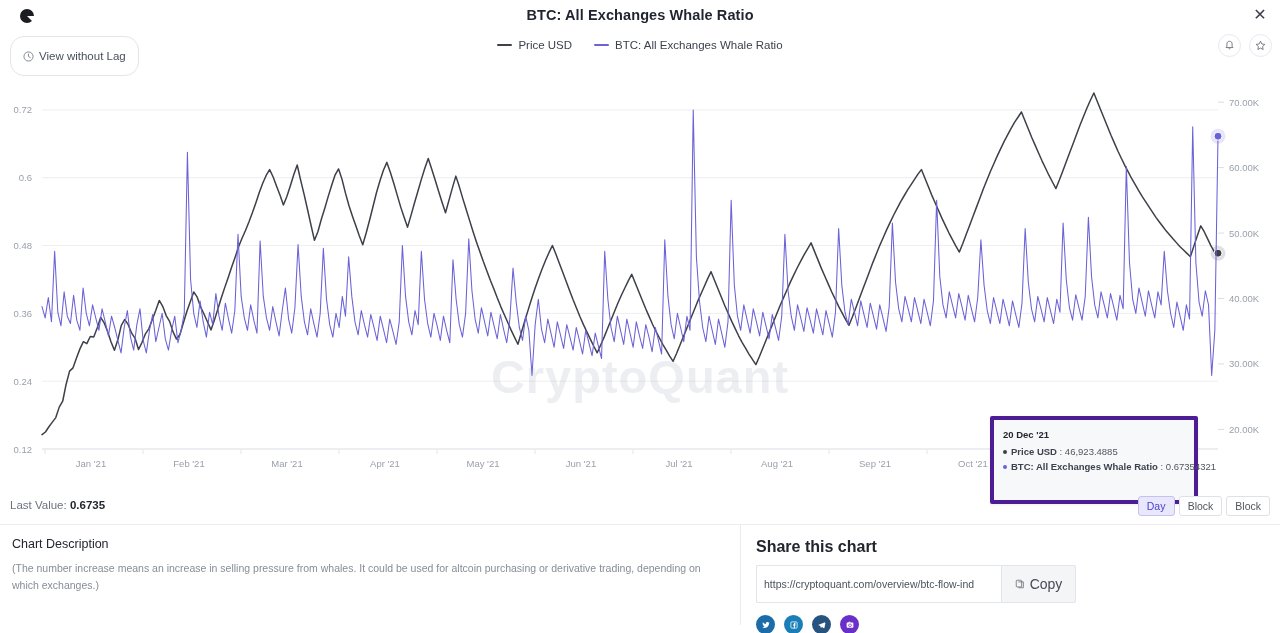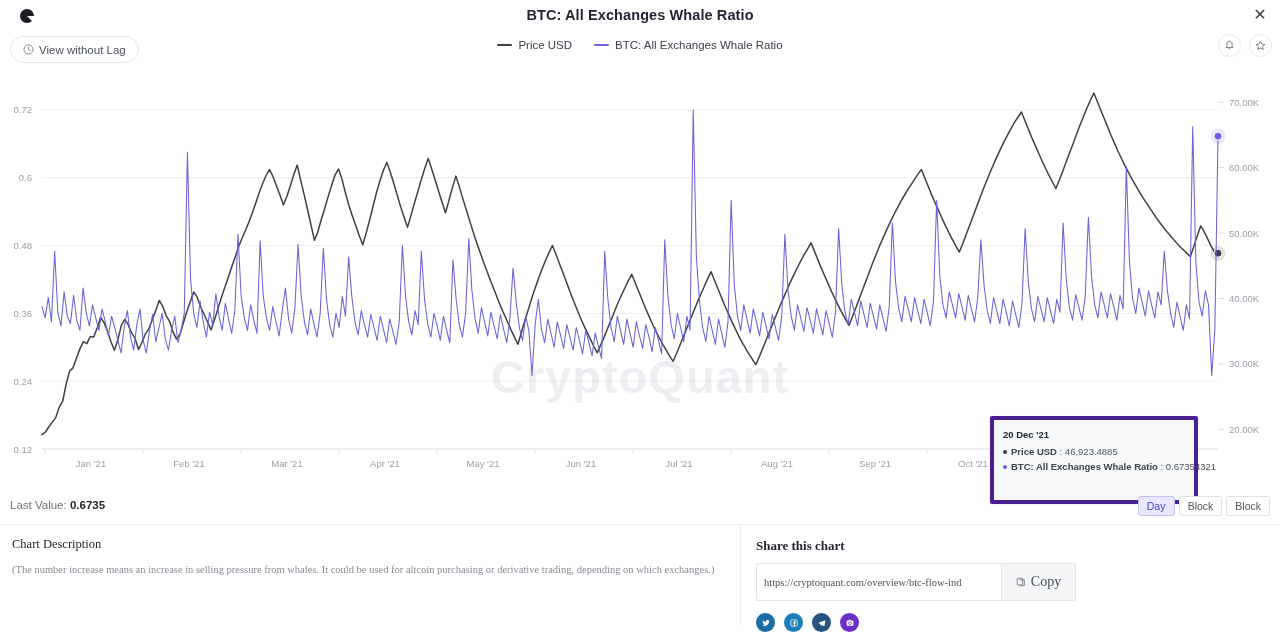--- a/index.html
+++ b/index.html
@@ -29,21 +29,21 @@
     display: flex; align-items: center; justify-content: center;
     color: #3a3f4b; font-size: 16px; cursor: pointer;
     background: none; border: none; font-family: inherit;
   }
 
   
   .controlrow { position: relative; height: 34px; }
   .lag-btn {
     position: absolute; left: 10px; top: 2px;
     display: inline-flex; align-items: center; gap: 5px;
-    height: 27px; padding: 0 12px;
+    height: 40px; padding: 0 12px;
     border: 1px solid #e3e5ea; border-radius: 14px;
     background: #fff; color: #4a4f5c; font-size: 11.5px;
     cursor: pointer; font-family: inherit;
   }
   .clock-ic { width: 11px; height: 11px; flex: none; }
 
   .legend {
     position: absolute; left: 0; right: 0; top: 5px;
     display: flex; justify-content: center; align-items: center; gap: 22px;
     font-size: 11.5px; color: #3c414d;
@@ -96,29 +96,29 @@
   .seg {
     min-width: 37px; height: 20px; padding: 0 8px;
     border: 1px solid #dfe1e7; border-radius: 3px;
     background: #fff; color: #50555f; font-size: 10.5px;
     display: flex; align-items: center; justify-content: center;
     cursor: pointer; font-family: inherit;
   }
   .seg.active { background: #e8e7fb; border-color: #c5c2f2; color: #4a43c9; }
 
   
-  .bottom { position: relative; height: 100px; display: flex; font-family: Liberation Serif, serif; }
+  .bottom { position: relative; height: 100px; display: flex; }
   .desc-panel { width: 740px; padding: 12px 12px 0 12px; }
   .panel-h { font-size: 12.5px; color: #22262f; margin-bottom: 9px; }
   .desc-body { font-size: 10.5px; line-height: 1.62; color: #878c96; }
   .share-panel {
     flex: 1; padding: 13px 0 0 15px;
     border-left: 1px solid #ececef;
   }
-  .share-h { font-size: 13px; font-weight: bold; color: #22262f; margin-bottom: 9px; }
+  .share-h { font-size: 16px; font-weight: bold; color: #22262f; margin-bottom: 9px; }
   .share-row { display: flex; align-items: stretch; width: 320px; height: 38px; }
   .url-field {
     flex: 1; border: 1px solid #e2e4e9; border-right: none;
     border-radius: 2px 0 0 2px; padding: 0 7px;
     font-size: 10.5px; color: #4c515c; background: #fff;
     font-family: inherit; outline: none;
   }
   .copy-btn {
     width: 75px; border: 1px solid #e2e4e9; border-radius: 0 2px 2px 0;
     background: #f4f5f7; color: #454a55; font-size: 14px;

